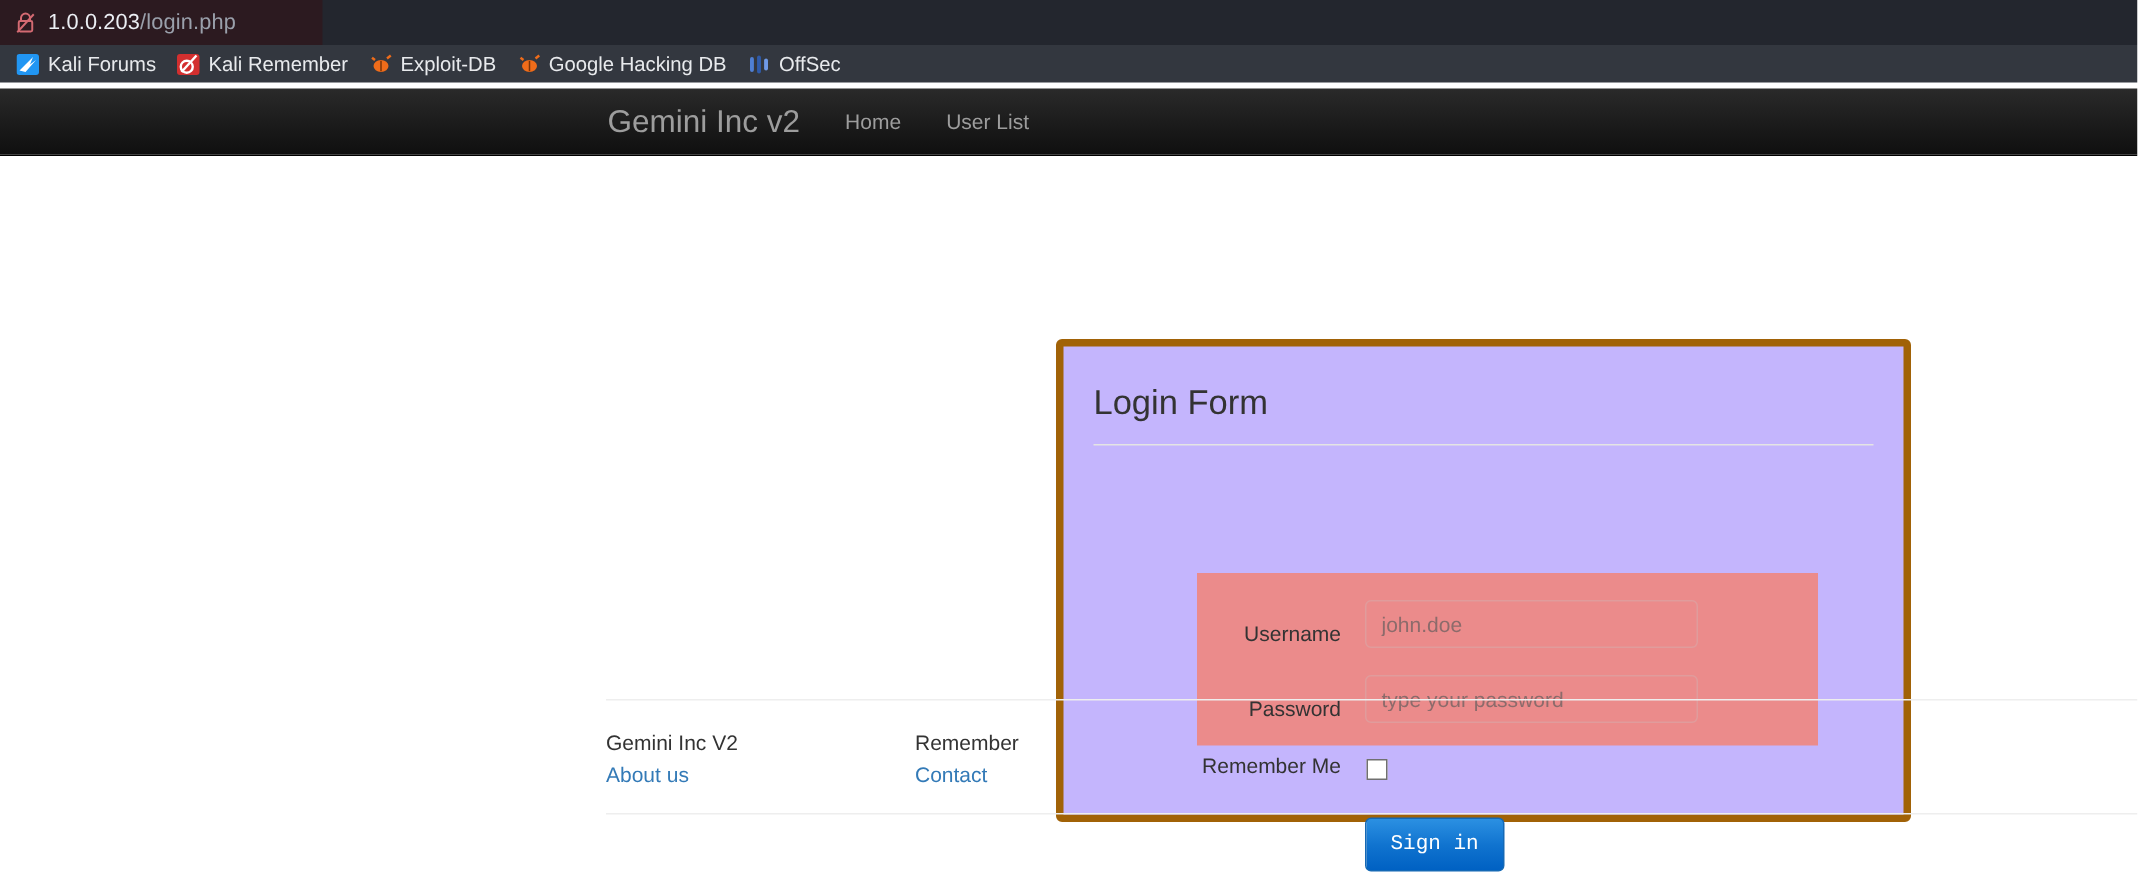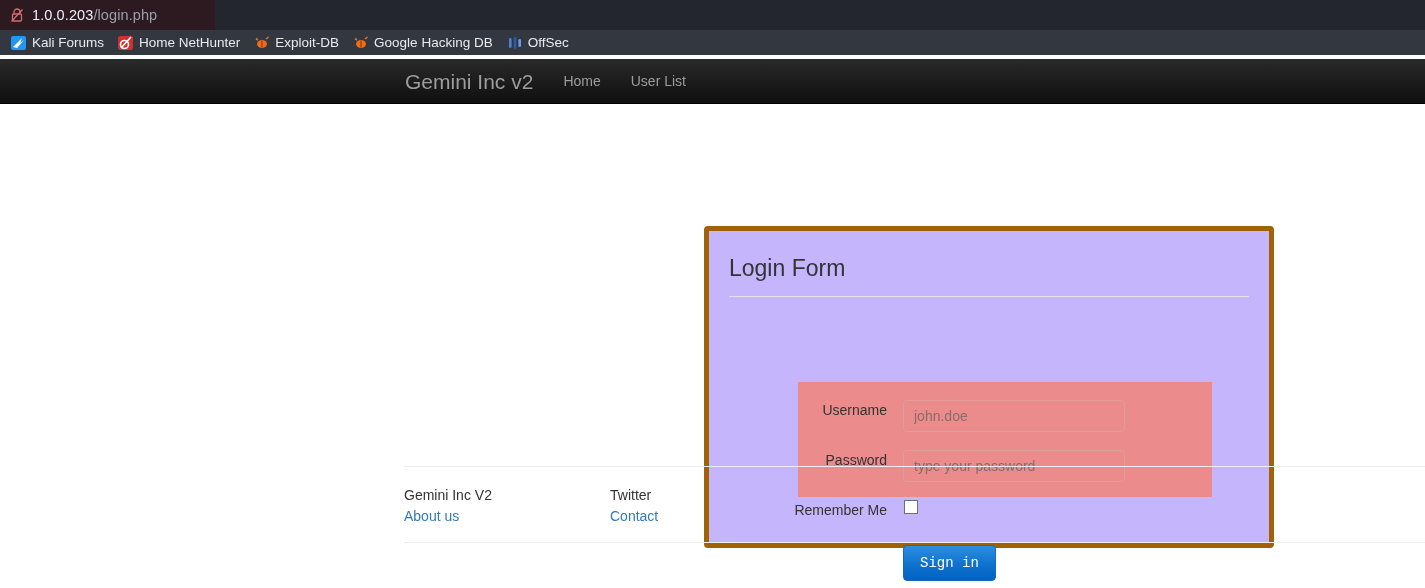--- a/index.html
+++ b/index.html
@@ -88,22 +88,22 @@
   }
 
   .form-area { position: relative; padding-top: 0; }
 
   .highlight-block {
     position: absolute; left: 89px; top: 85px; width: 414px; height: 115px;
     background: #eb8b8b;
   }
 
   .form-row {
-    position: absolute; left: 6px; width: 100%;
-    display: flex; align-items: flex-start;
+    position: absolute; left: 13px; width: 100%;
+    display: flex; align-items: flex-end;
   }
   .row-username { top: 103px; }
   .row-password { top: 153px; }
   .row-remember { top: 203px; }
   .row-submit   { top: 248px; }
 
   .form-label {
     width: 188px; text-align: right; padding-right: 16px;
     font-size: 14px; color: #333; line-height: 20px;
   }
@@ -184,21 +184,21 @@
     </div>
 
     <div class="bm-item">
       <span class="bm-icon">
         <svg width="16" height="16" viewBox="0 0 16 16">
           <rect x="0" y="1" width="15" height="14" rx="2" fill="#d32f2f"></rect>
           <circle cx="6.5" cy="9.5" r="4" fill="none" stroke="#ffffff" stroke-width="1.6"></circle>
           <path d="M3 13 L13 2" stroke="#ffffff" stroke-width="1.6"></path>
         </svg>
       </span>
-      <span>Home NetHunter</span>
+      <span>Kali Remember</span>
     </div>
 
     <div class="bm-item">
       <span class="bm-icon">
         <svg width="16" height="16" viewBox="0 0 16 16">
           <ellipse cx="8" cy="9" rx="5" ry="4" fill="#ef6c1a"></ellipse>
           <path d="M12 4 L14.5 2" stroke="#ef6c1a" stroke-width="1.6"></path>
           <path d="M4 5 L2 3.5" stroke="#ef6c1a" stroke-width="1.6"></path>
           <path d="M8 5.5 L8 12.5" stroke="#7a3408" stroke-width="1"></path>
         </svg>
@@ -277,20 +277,20 @@
   </div>
 
   <div class="footer">
     <hr>
     <div class="footer-cols">
       <div class="footer-col">
         <h5>Gemini Inc V2</h5>
         <a class="footer-link">About us</a>
       </div>
       <div class="footer-col">
-        <h5>Twitter</h5>
+        <h5>Remember</h5>
         <a class="footer-link">Contact</a>
       </div>
     </div>
     <hr>
   </div>
 
 </div>
 
 </body></html>

